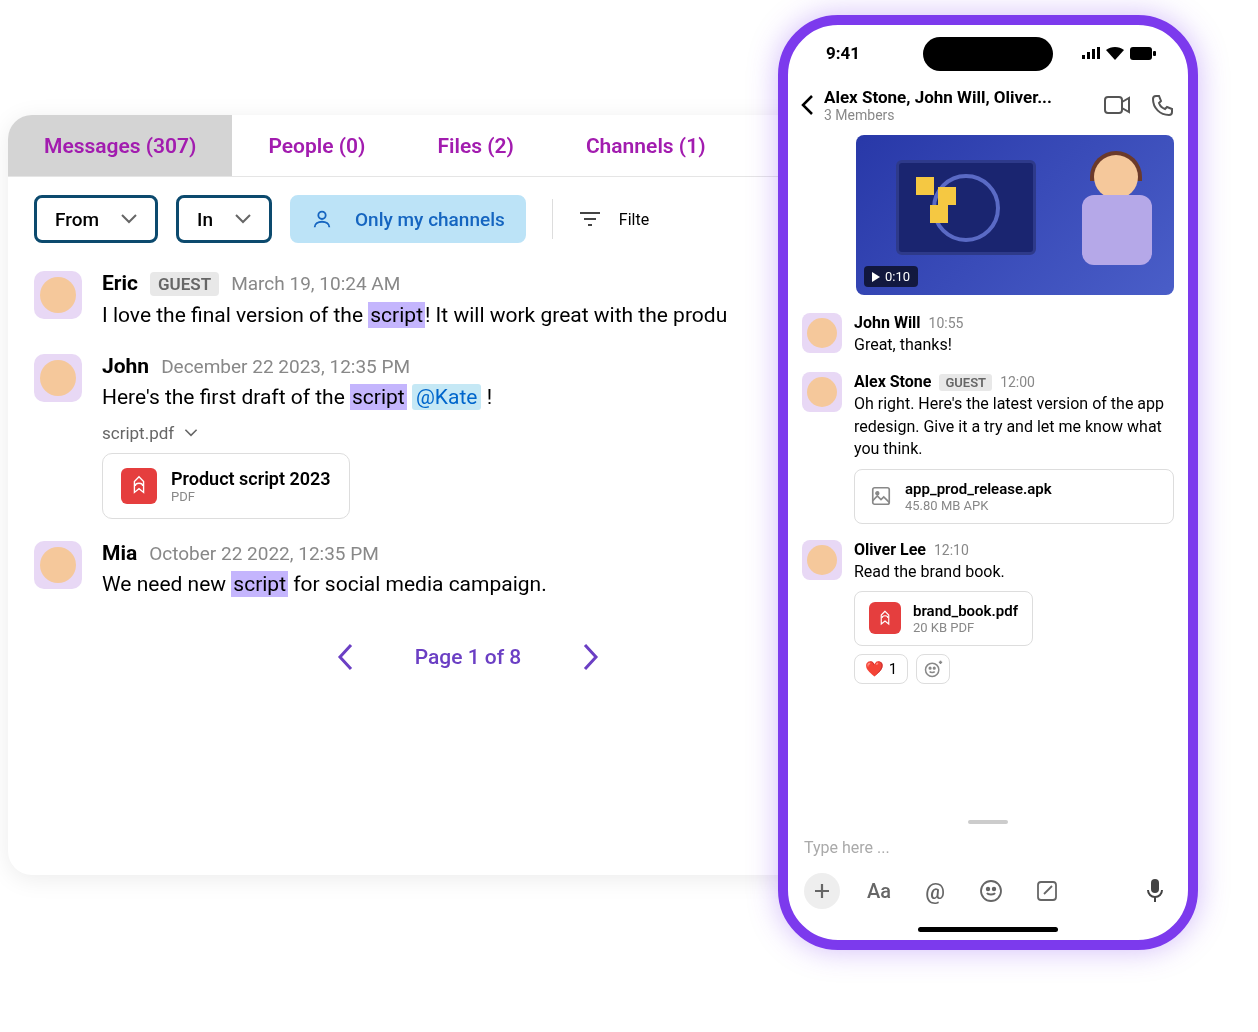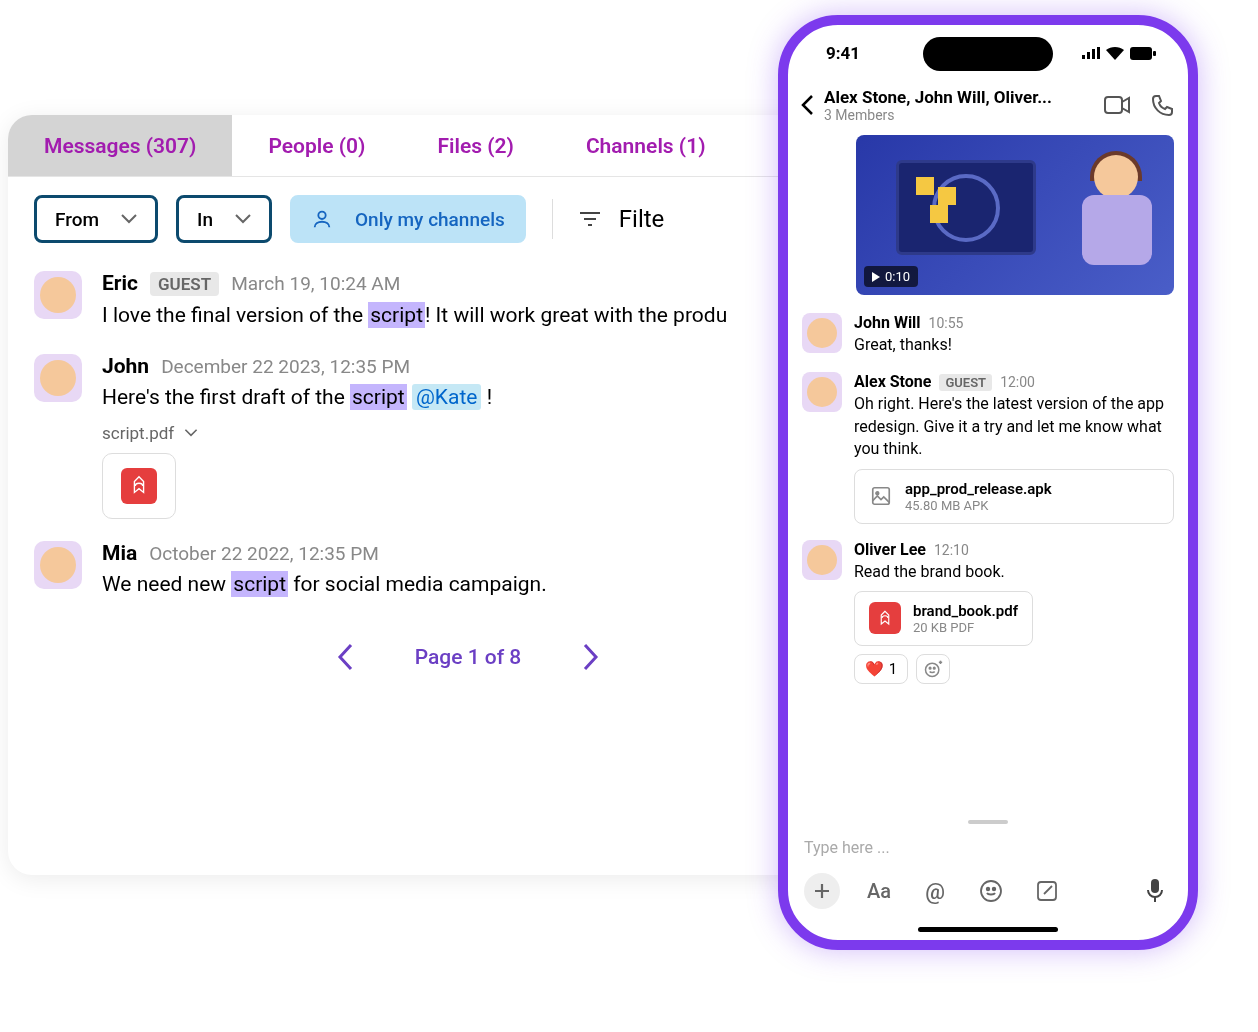--- a/index.html
+++ b/index.html
@@ -84,21 +84,21 @@
   cursor: pointer;
 }
 .filter-pill.blue {
   background: #bce3f7;
   border-color: #bce3f7;
   color: #1565c0;
 }
 .chevron-down { width: 16px; height: 10px; stroke: #666; fill: none; stroke-width: 2; }
 .vdiv { width: 1px; height: 40px; background: #ddd; margin: 0 8px; }
 .filter-icon { width: 22px; height: 18px; }
-.filter-label { font-size: 24px; }
+.filter-label { font-size: 16px; }
 
 .messages-list { padding: 10px 26px 0 26px; }
 .msg { display: flex; gap: 20px; margin-bottom: 22px; }
 .avatar { width: 48px; height: 48px; border-radius: 10px; flex-shrink: 0; }
 .avatar.face { position: relative; overflow: hidden; }
 .avatar.face::after { content: ''; position: absolute; inset: 6px; border-radius: 50%; background: #f5c89b; }
 .avatar.a1 { background: #e8d8f5; }
 .avatar.a2 { background: #e8d8f5; }
 .avatar.a3 { background: #e8d8f5; }
 .msg-body { flex: 1; }
@@ -352,20 +352,24 @@
               <polyline points="1,1 8,8 15,1"></polyline>
             </svg>
         </div>
         <div class="file-card">
           <div class="pdf-icon">
             <svg width="22" height="22" viewBox="0 0 24 24" fill="#fff">
                 <path d="M12 2l-5 5v12l5-4 5 4V7l-5-5z" fill="none" stroke="#fff" stroke-width="1.5"></path>
                 <path d="M8 12c0-2 2-3 4-3s4 1 4 3" fill="none" stroke="#fff" stroke-width="1.5"></path>
               </svg>
           </div>
+          <div class="file-card-body">
+            <span class="file-card-name">Product script 2023</span>
+            <span class="file-card-sub">PDF</span>
+          </div>
         </div>
       </div>
     </div>
 
     <div class="msg">
       <div class="avatar a3 face"></div>
       <div class="msg-body">
         <div class="msg-head">
           <span class="msg-name">Mia</span>
           <span class="msg-date">October 22 2022, 12:35 PM</span>

